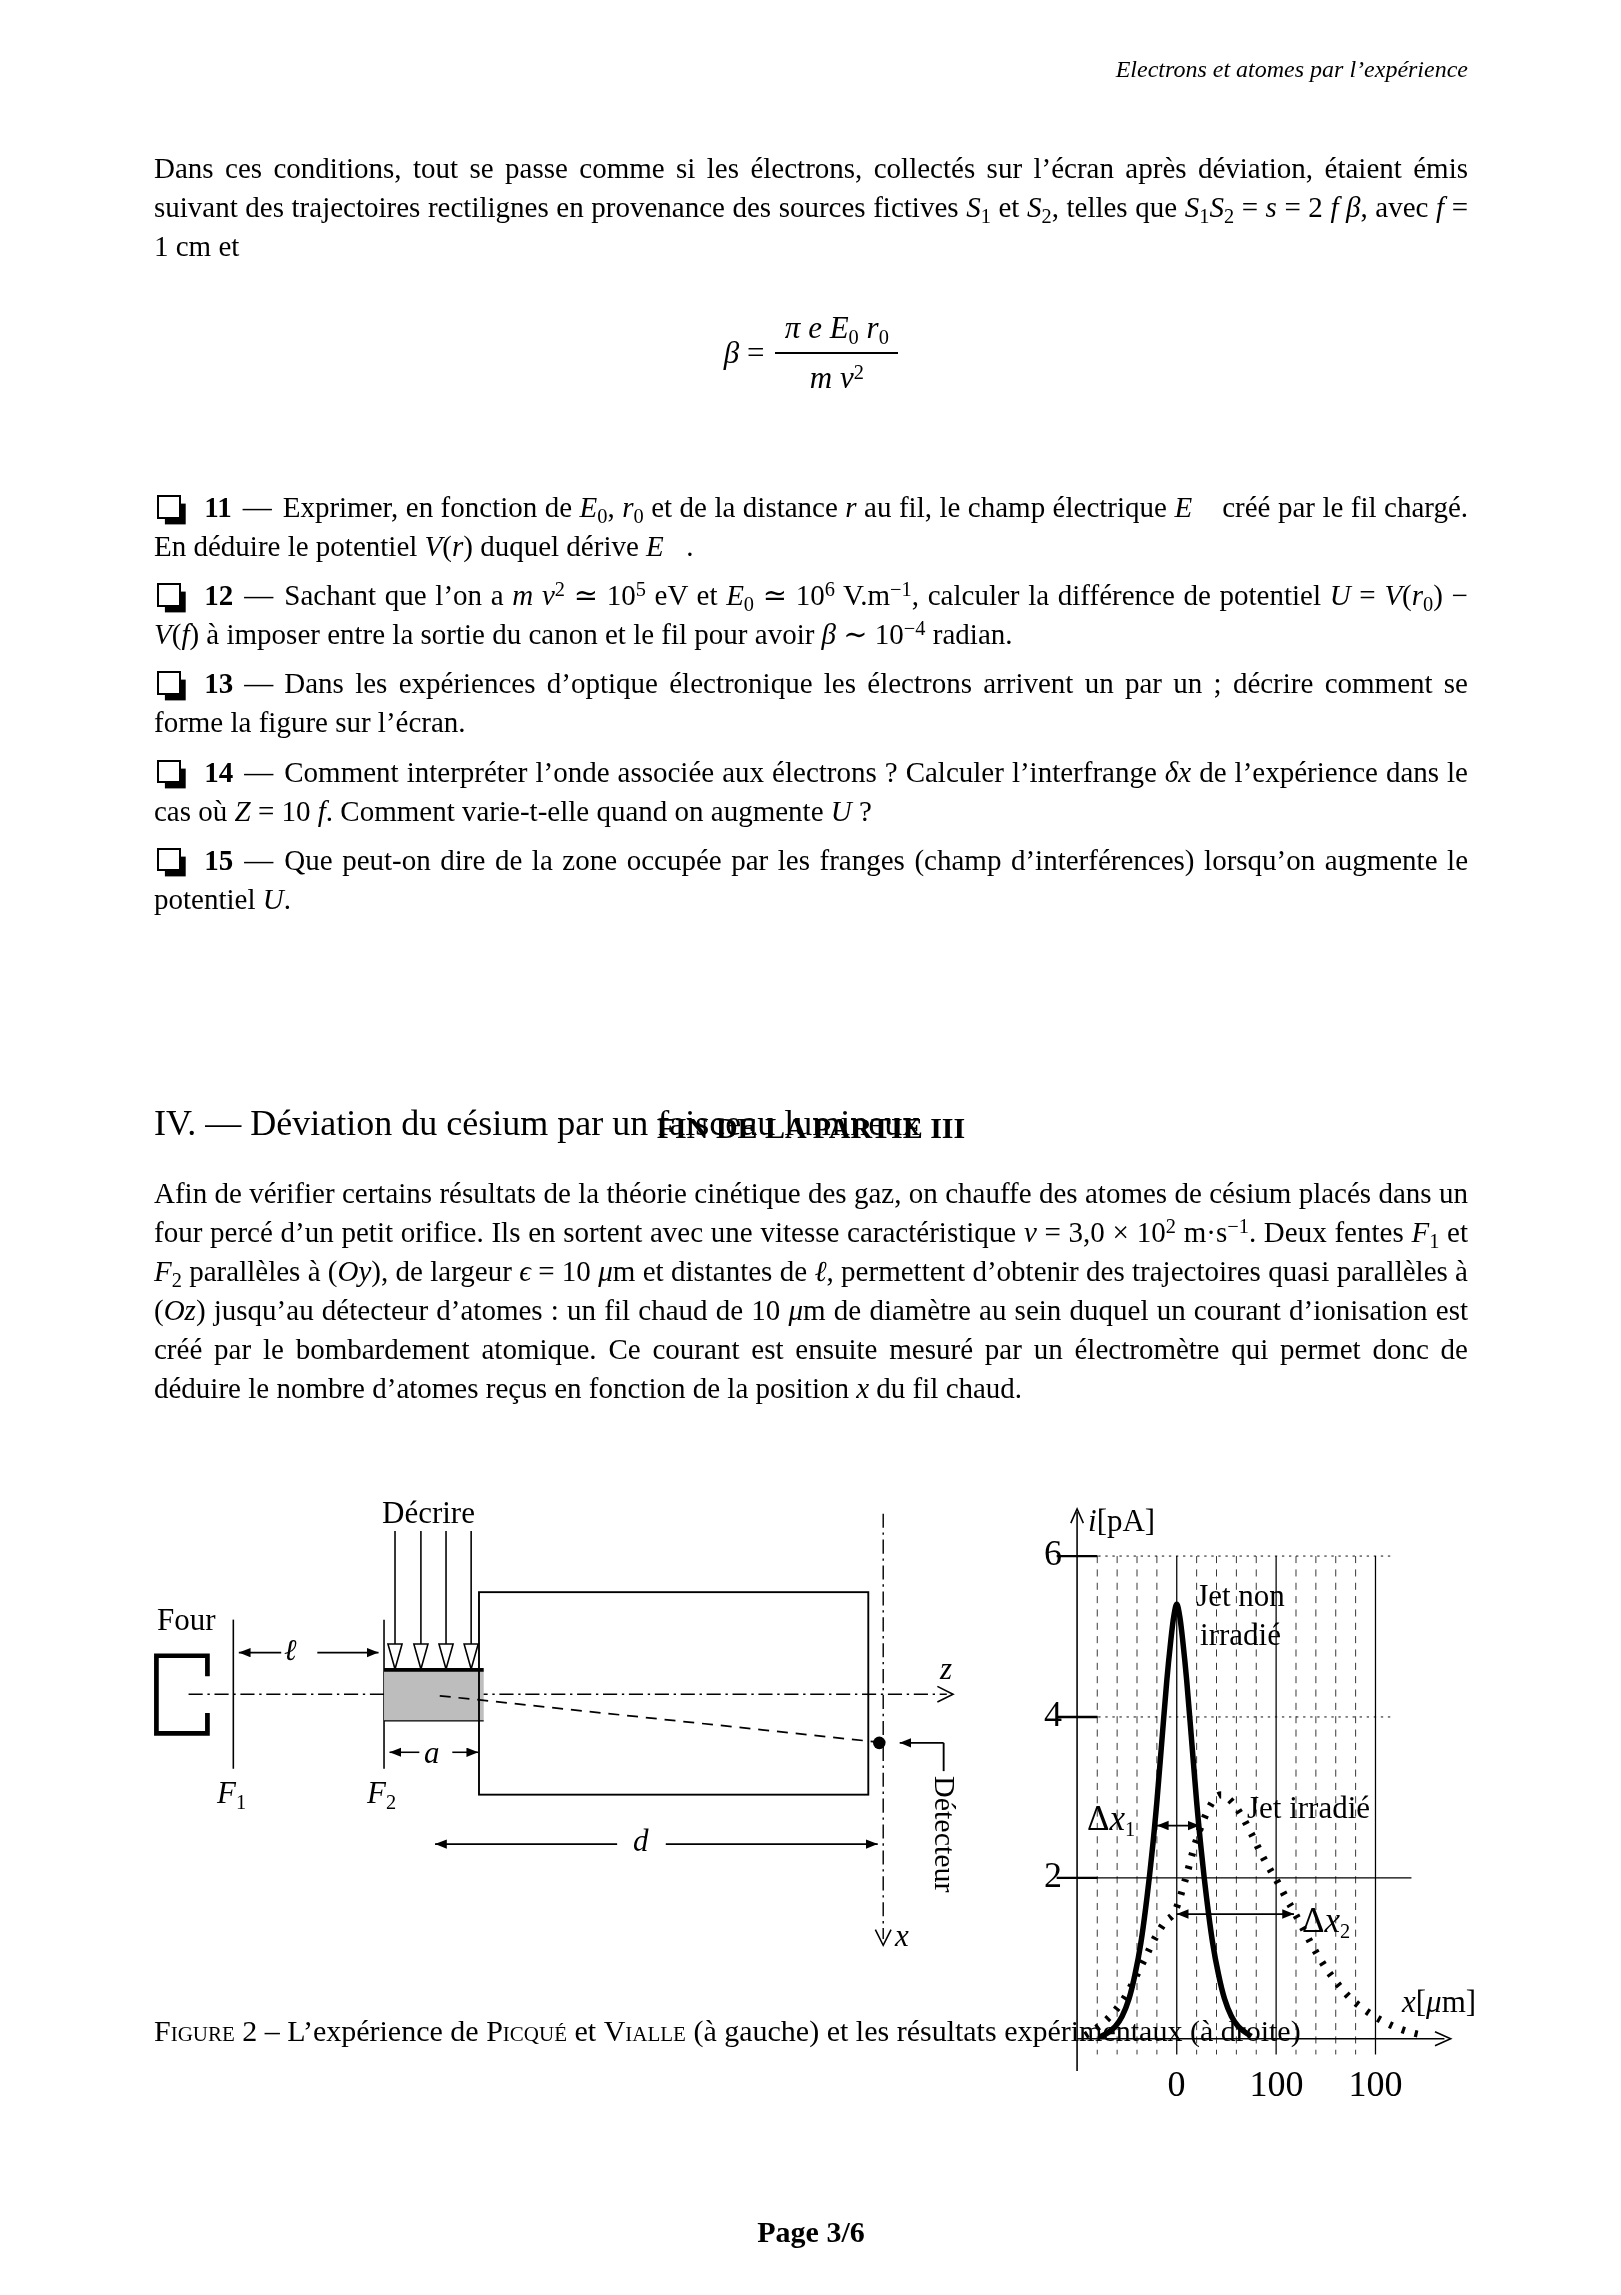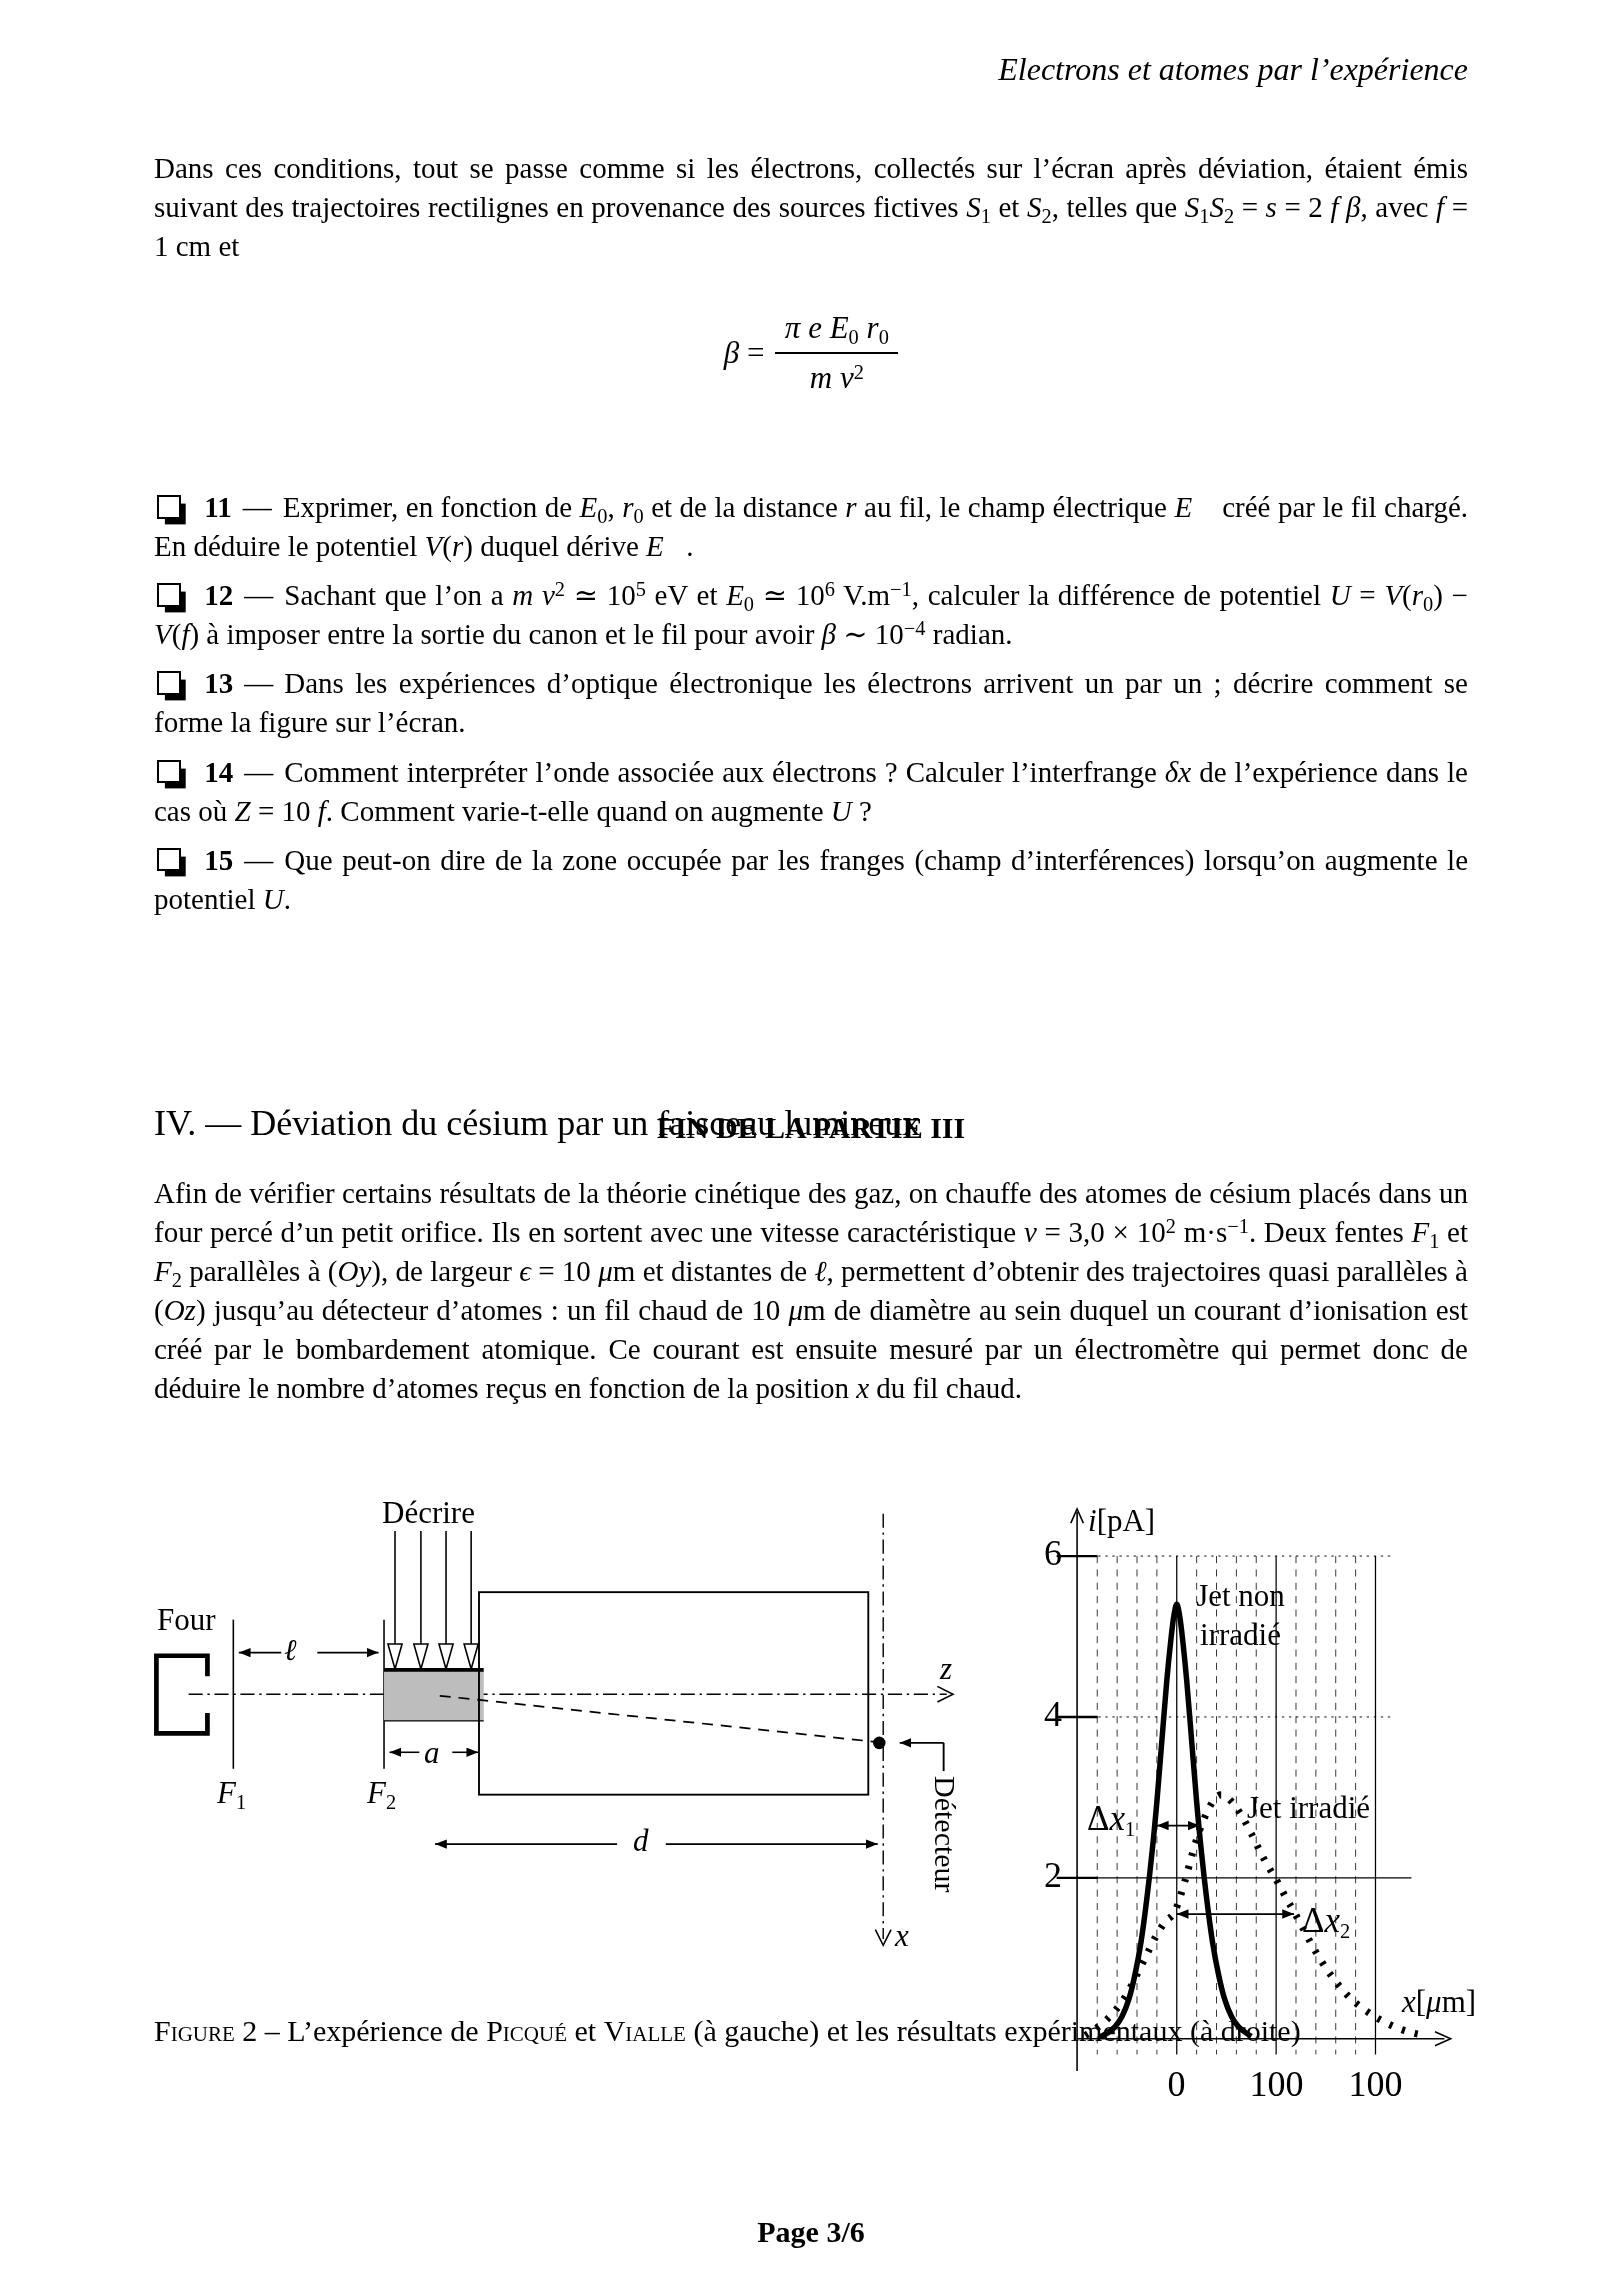--- a/index.html
+++ b/index.html
@@ -5,21 +5,21 @@
   html,body{margin:0;padding:0;background:#e8e8e8;}
   .page{position:relative;width:1622px;height:2295px;background:#ffffff;color:#000;
         font-family:"Liberation Serif","DejaVu Serif",serif;font-size:29px;line-height:39px;}
   .abs{position:absolute;}
   .body-col{left:154px;width:1314px;}
   .justify{text-align:justify;}
   .center{text-align:center;}
   i{font-style:italic;}
   sub{font-size:20.4px;vertical-align:-5.5px;line-height:0;}
   sup{font-size:20.4px;vertical-align:9.4px;line-height:0;}
-  .header-line{top:50px;font-style:italic;text-align:right;font-size:32px;}
+  .header-line{top:50px;font-style:italic;text-align:right;font-size:24px;}
   .p1{top:149px;}
   .formula-row{top:308px;display:flex;justify-content:center;align-items:center;font-size:31px;}
   .frac{display:inline-block;text-align:center;vertical-align:middle;margin-left:11px;}
   .frac .num{display:block;padding:0 9.4px 4.7px 9.4px;border-bottom:2.4px solid #000;}
   .frac .den{display:block;padding:4.7px 9.4px 0 9.4px;}
   .p2{top:413px;}
   .questions{top:488px;}
   .q{margin-bottom:10.2px;}
   .chk{display:inline-block;width:19.6px;height:19.6px;border:2.4px solid #000;background:#fff;
        box-shadow:6.3px 7px 0 -1.6px #000;margin:0 23.6px 0 3.1px;vertical-align:-1.6px;}

